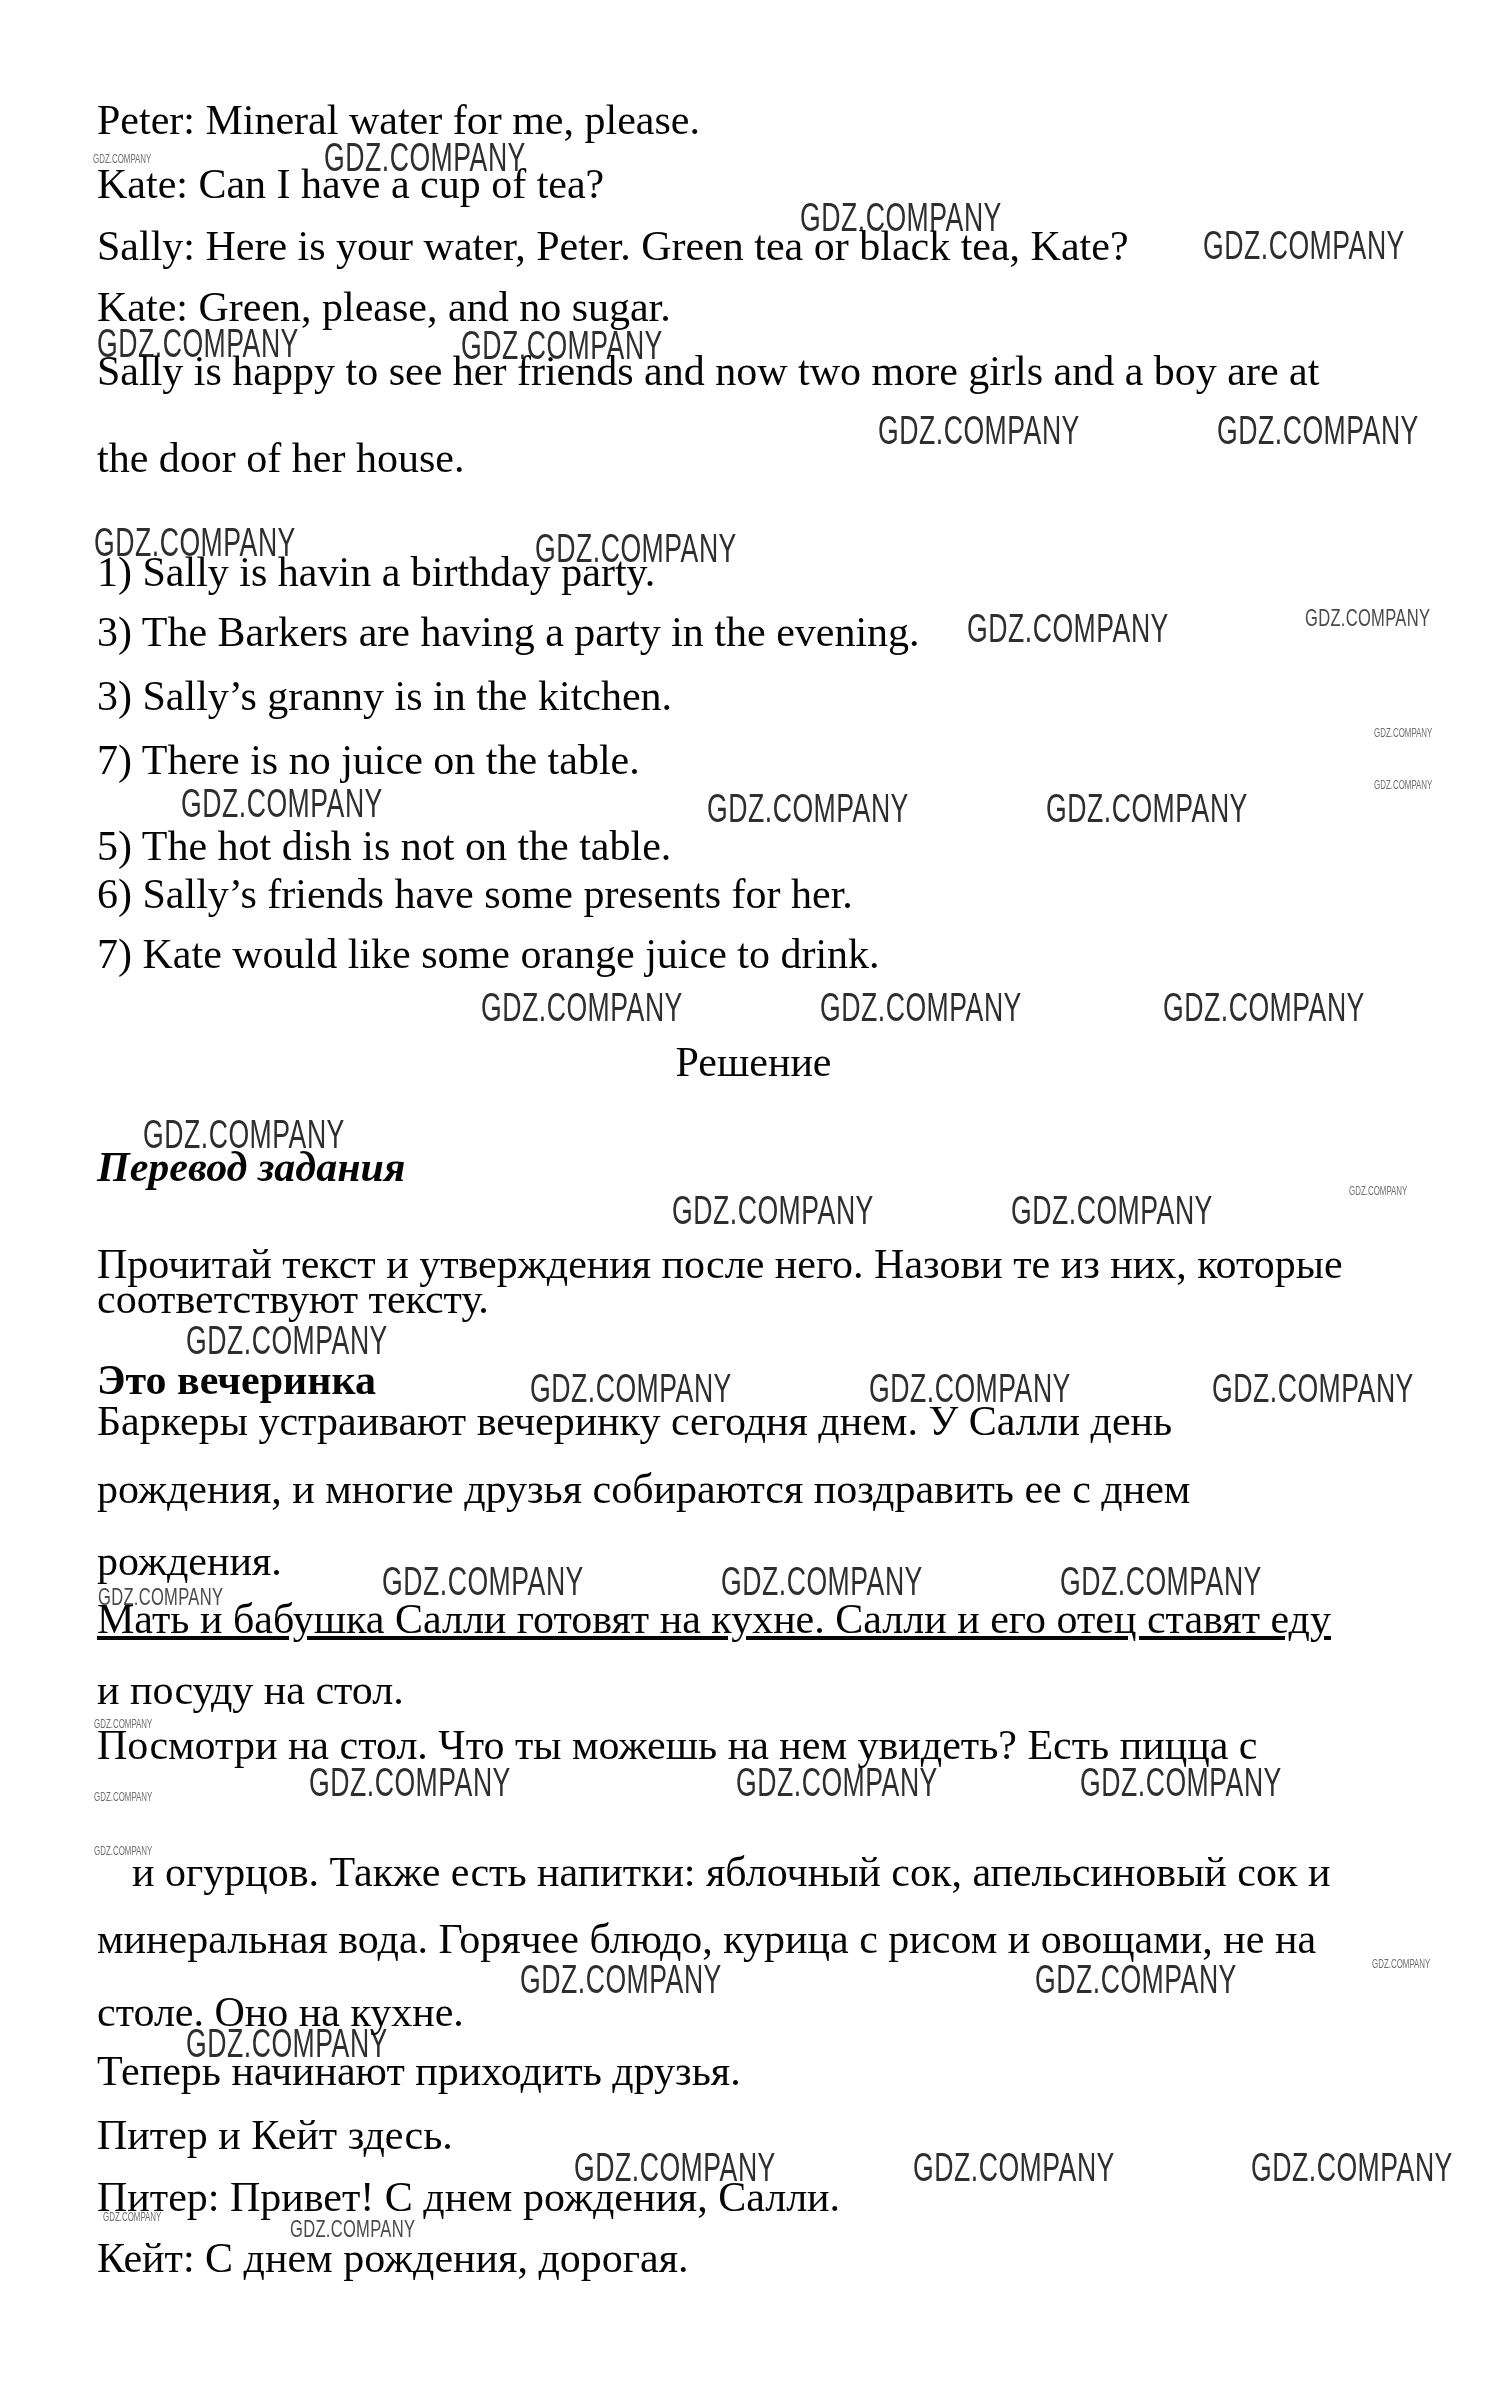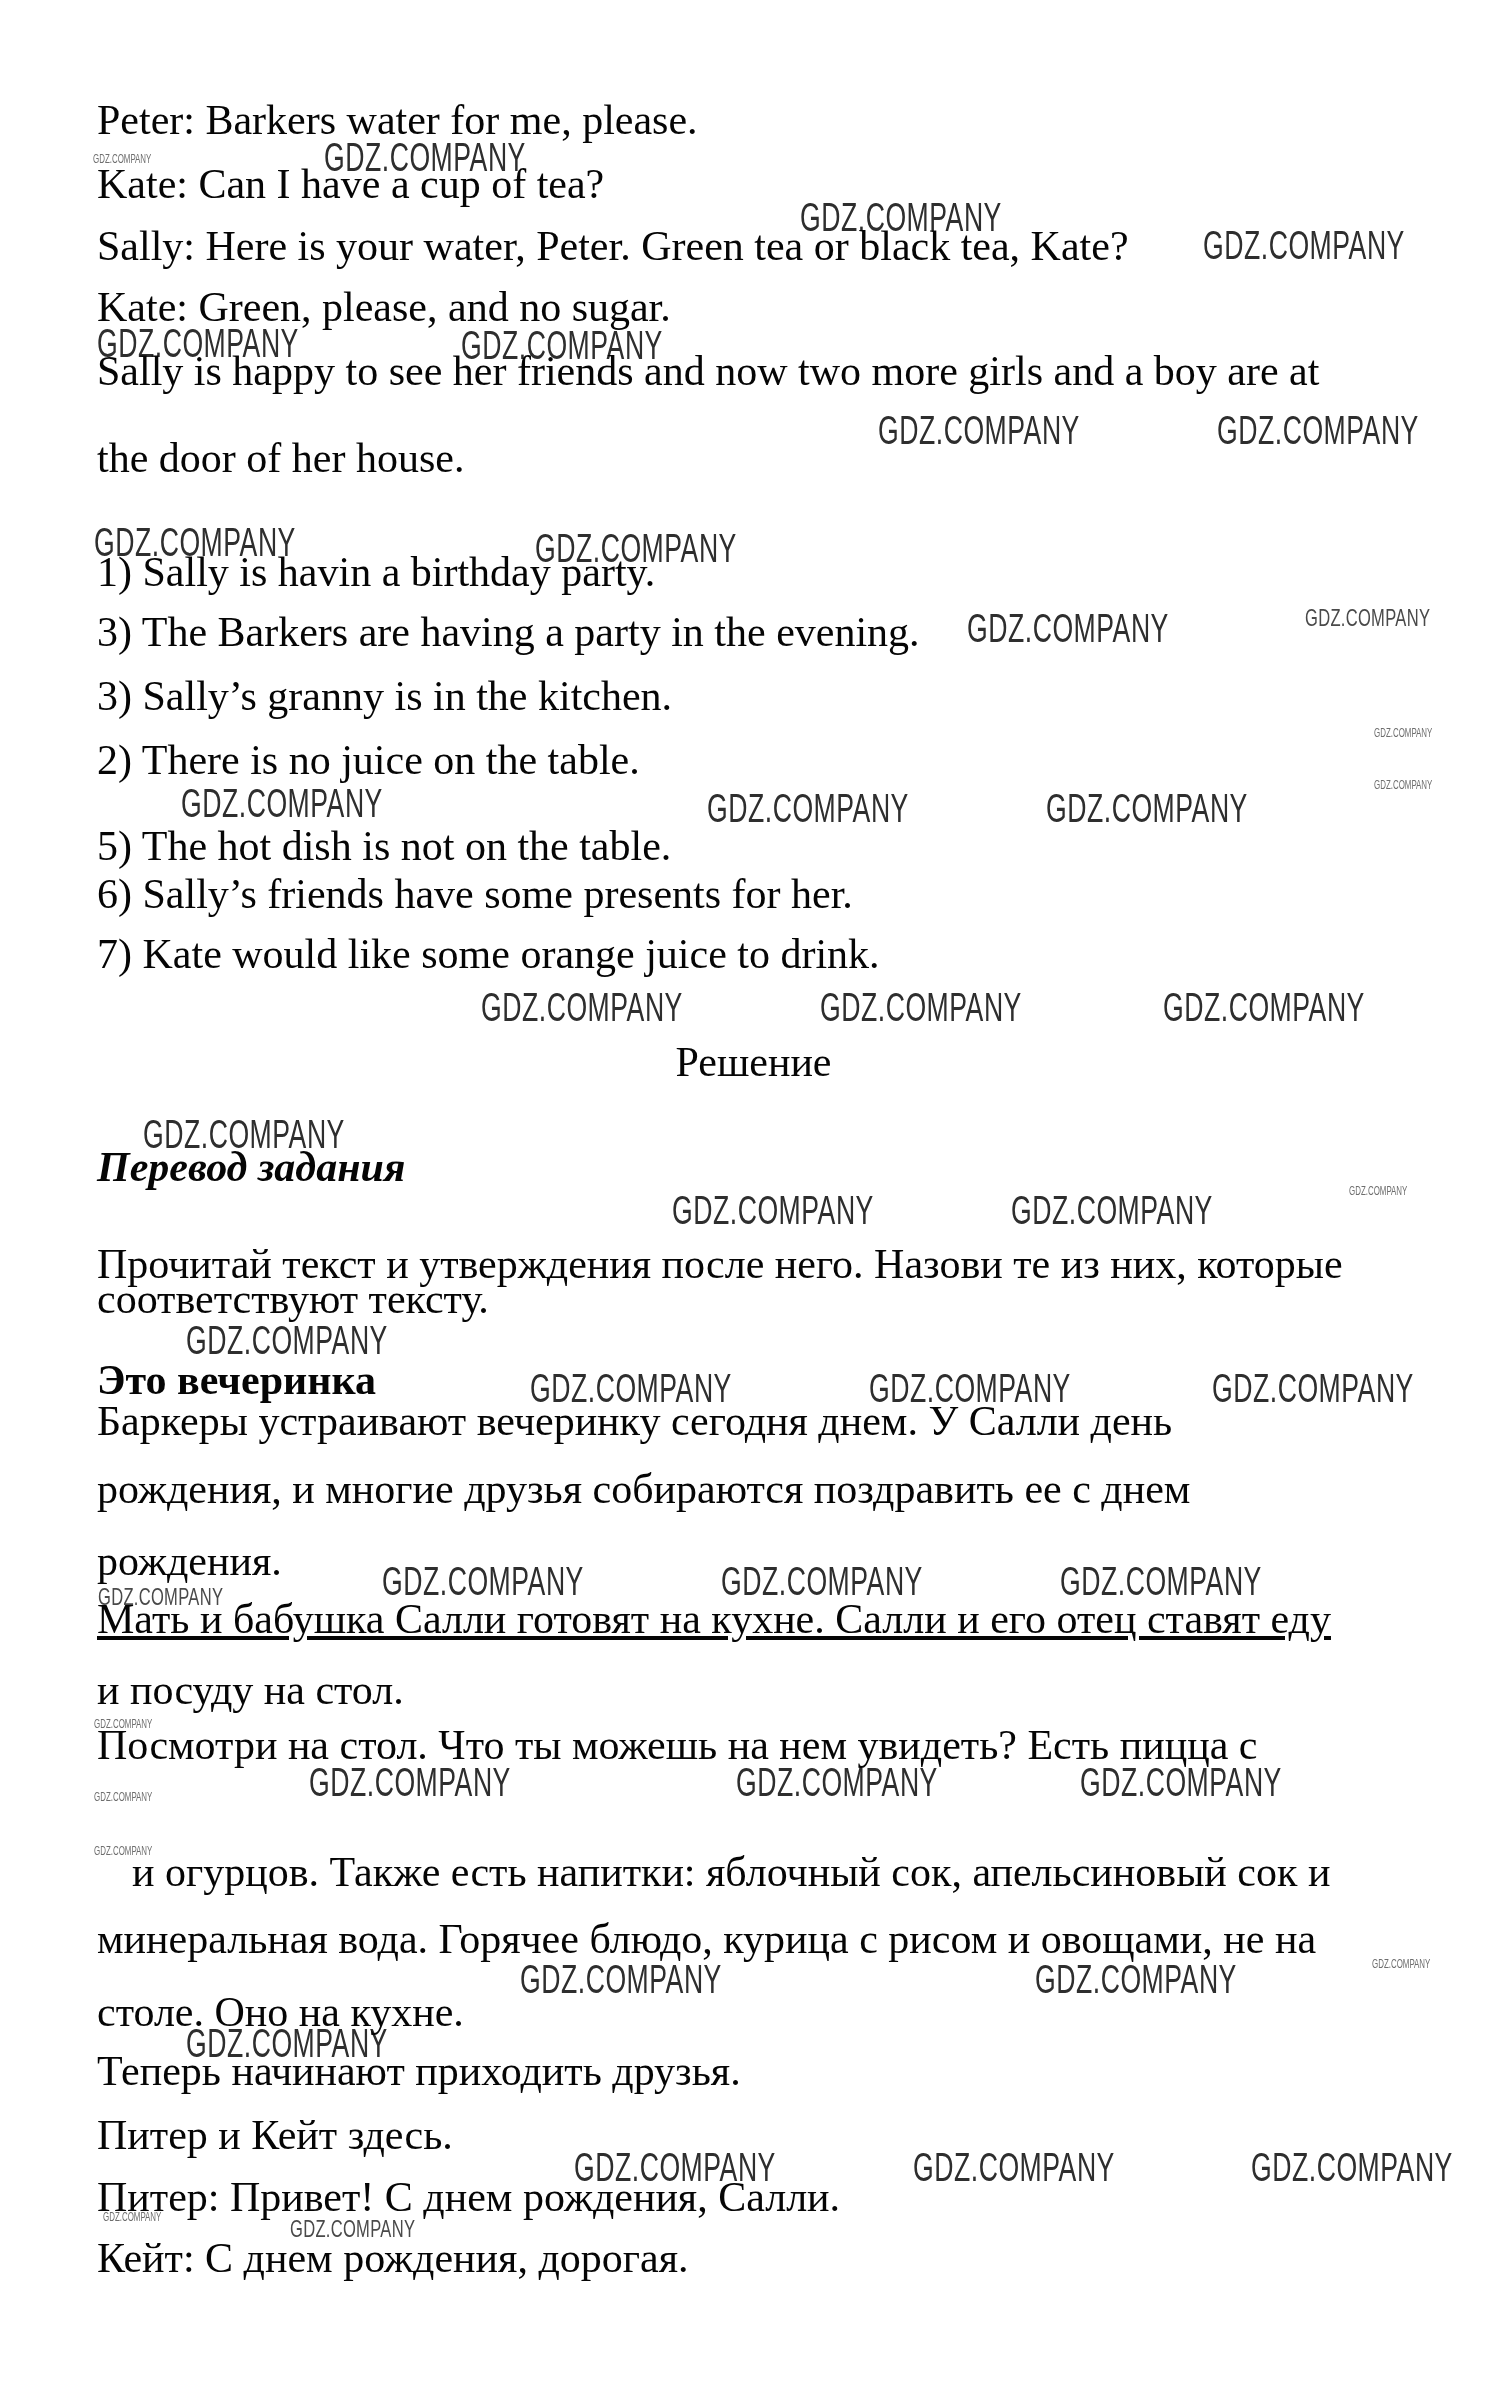--- a/index.html
+++ b/index.html
@@ -83,30 +83,30 @@
       <span class="wm medium" style="left: 1035px; top: 1957px;">GDZ.COMPANY</span>
       <span class="wm tiny" style="left: 1372px; top: 1957px;">GDZ.COMPANY</span>
       <span class="wm medium" style="left: 186px; top: 2021px;">GDZ.COMPANY</span>
       <span class="wm medium" style="left: 574px; top: 2145px;">GDZ.COMPANY</span>
       <span class="wm medium" style="left: 913px; top: 2145px;">GDZ.COMPANY</span>
       <span class="wm medium" style="left: 1251px; top: 2145px;">GDZ.COMPANY</span>
       <span class="wm tiny" style="left: 103px; top: 2210px;">GDZ.COMPANY</span>
       <span class="wm small" style="left: 290px; top: 2214px;">GDZ.COMPANY</span>
     </div>
   <div class="text-layer" id="text-layer">
-      <div class="line" style="top: 95px;">Peter: Barkers water for me, please.</div>
+      <div class="line" style="top: 95px;">Peter: Mineral water for me, please.</div>
       <div class="line" style="top: 159px;">Kate: Can I have a cup of tea?</div>
       <div class="line" style="top: 221px;">Sally: Here is your water, Peter. Green tea or black tea, Kate?</div>
       <div class="line" style="top: 282px;">Kate: Green, please, and no sugar.</div>
       <div class="line" style="top: 346px;">Sally is happy to see her friends and now two more girls and a boy are at</div>
       <div class="line" style="top: 433px;">the door of her house.</div>
       <div class="line" style="top: 547px;">1) Sally is havin a birthday party.</div>
       <div class="line" style="top: 607px;">3) The Barkers are having a party in the evening.</div>
       <div class="line" style="top: 671px;">3) Sally’s granny is in the kitchen.</div>
-      <div class="line" style="top: 735px;">2) There is no juice on the table.</div>
+      <div class="line" style="top: 735px;">7) There is no juice on the table.</div>
       <div class="line" style="top: 809px; margin-top: 12px;">5) The hot dish is not on the table.</div>
       <div class="line" style="top: 869px;">6) Sally’s friends have some presents for her.</div>
       <div class="line" style="top: 929px;">7) Kate would like some orange juice to drink.</div>
       <div class="line heading-centered" style="top: 1037px;">Решение</div>
       <div class="line bold-italic" style="top: 1142px;">Перевод задания</div>
       <div class="line" style="top: 1210px; margin-top: 29px;">Прочитай текст и утверждения после него. Назови те из них, которые</div>
       <div class="line" style="top: 1274px;">соответствуют тексту.</div>
       <div class="line bold" style="top: 1339px;">Это вечеринка</div>
       <div class="line" style="top: 1396px;">Баркеры устраивают вечеринку сегодня днем. У Салли день</div>
       <div class="line" style="top: 1464px;">рождения, и многие друзья собираются поздравить ее с днем</div>

